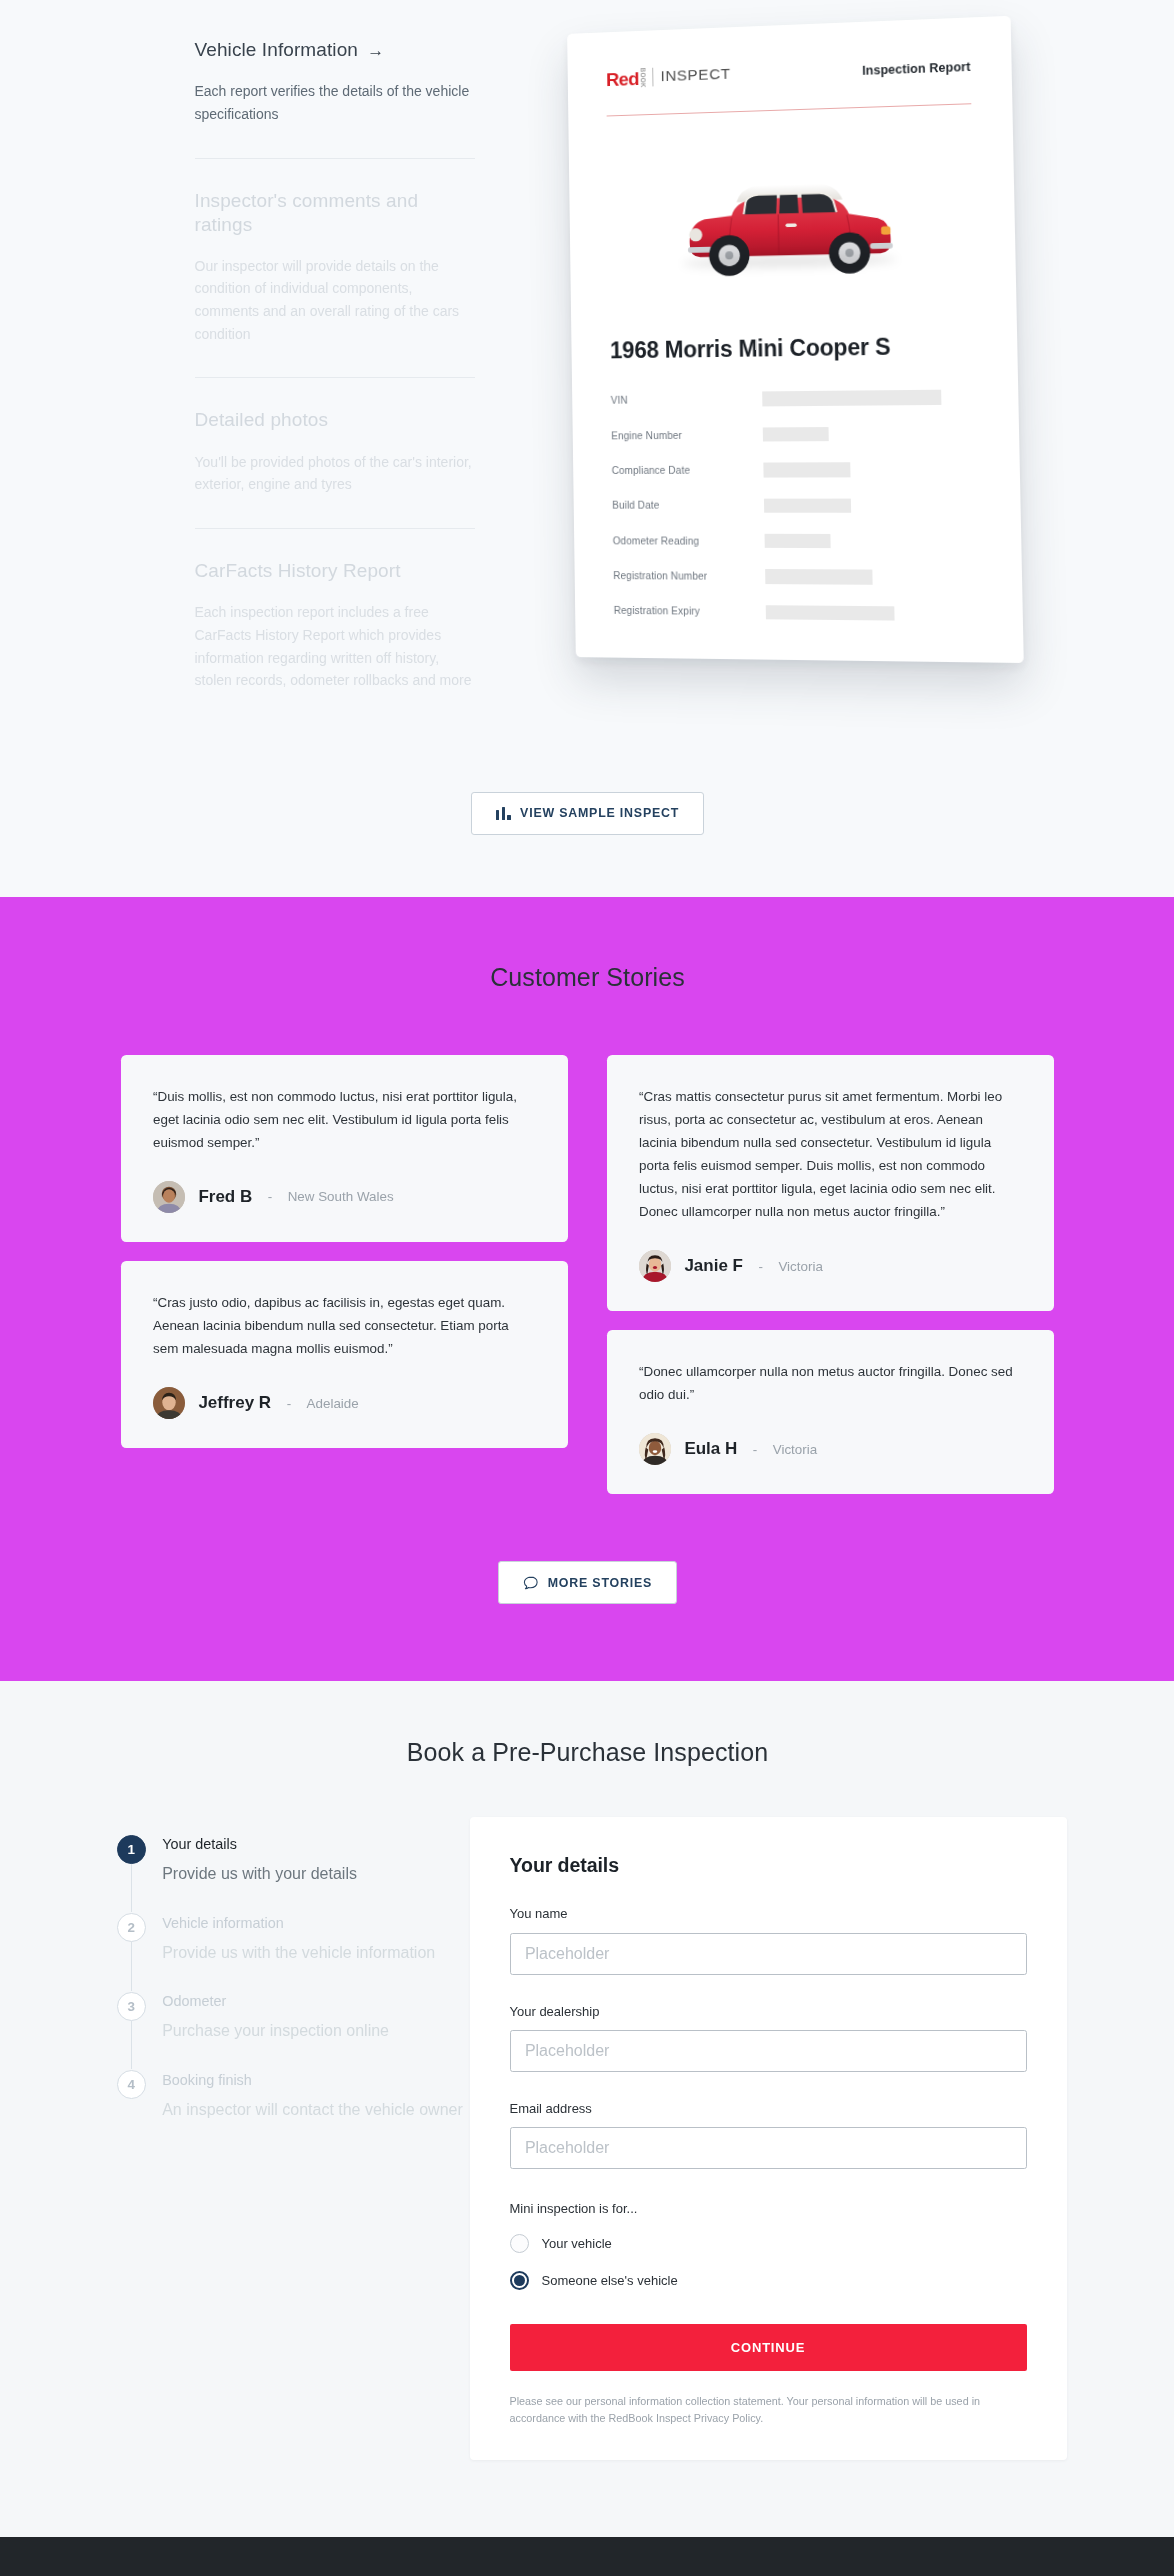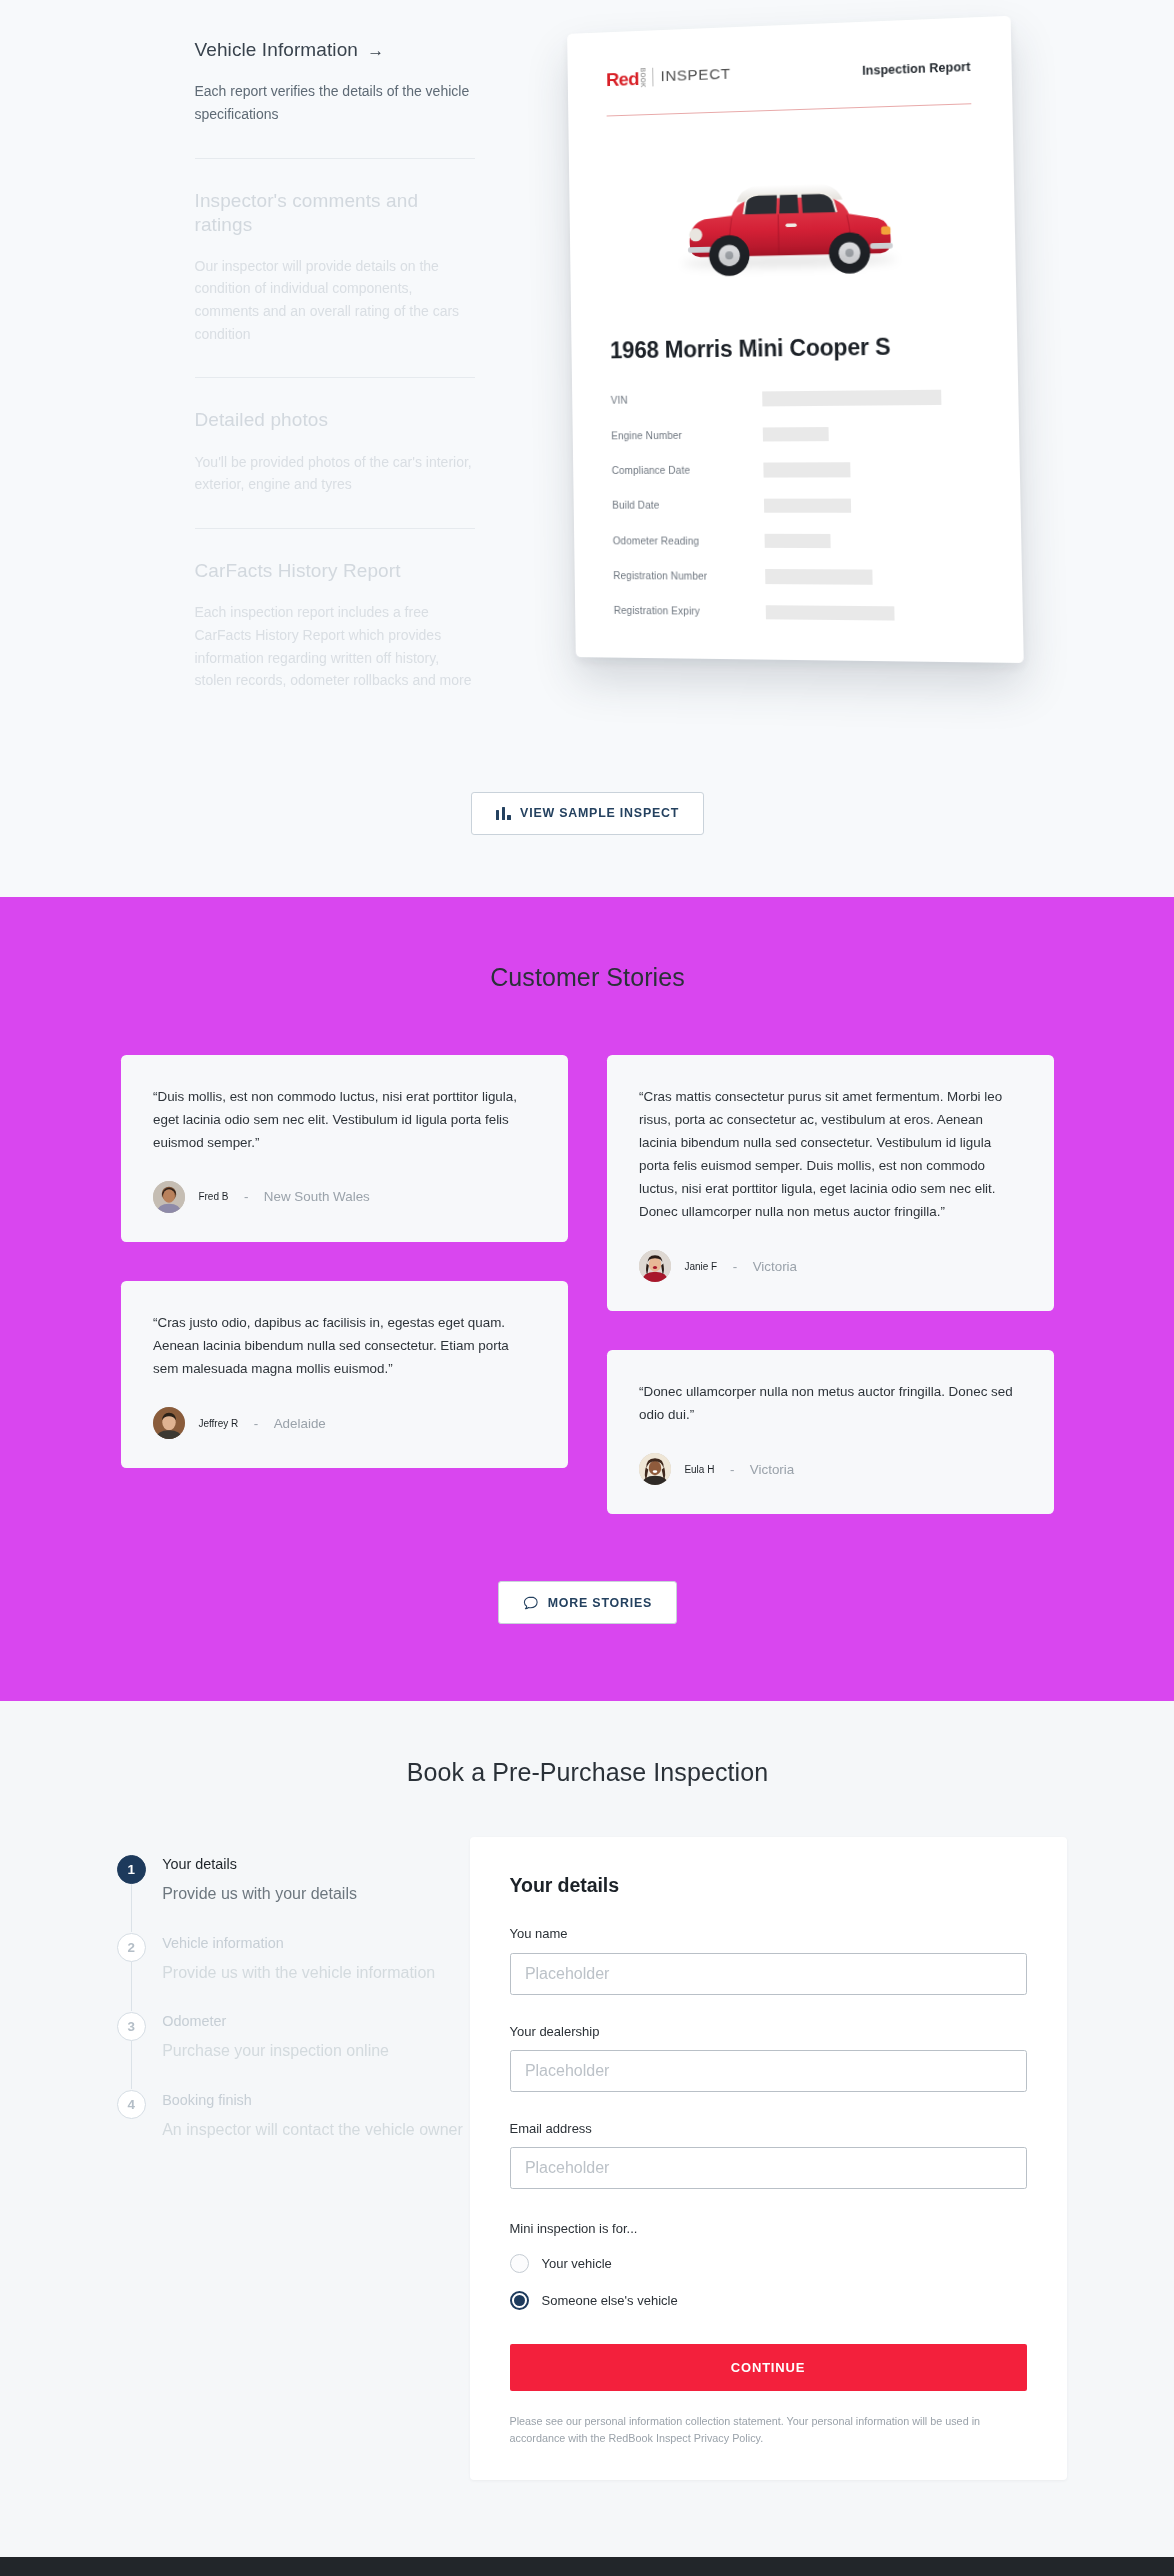--- a/index.html
+++ b/index.html
@@ -169,37 +169,37 @@
   .sec-stories { background: #d946ef; padding: 66px 0 77px; }
   .sec-heading {
     text-align: center;
     font-size: 25px; font-weight: 400; color: #2a3138; letter-spacing: 0.1px;
   }
   .stories-grid {
     display: flex; gap: 39px;
     width: 933px; margin: 63px auto 0;
     align-items: flex-start;
   }
-  .stories-col { flex: 1; display: flex; flex-direction: column; gap: 39px; }
+  .stories-col { flex: 1; display: flex; flex-direction: column; gap: 19px; }
   .stories-col.right { padding-top: 0; }
   .story-card {
     background: #f7f8fa;
     border-radius: 5.2px;
     padding: 30px 32px 29px;
   }
   .story-quote {
     font-size: 13.4px; line-height: 1.72; color: #2e343a; font-weight: 400;
   }
   .story-author { display: flex; align-items: center; gap: 13.4px; margin-top: 27px; }
   .avatar {
     width: 32px; height: 32px; border-radius: 50%;
     flex: 0 0 32px; overflow: hidden;
     background: #cfc9c2;
   }
-  .author-name { font-size: 10px; font-weight: 400; color: #1e2328; }
+  .author-name { font-size: 17px; font-weight: 700; color: #1e2328; }
   .author-sep { font-size: 13.4px; color: #9aa2aa; margin: 0 2.1px; }
   .author-loc { font-size: 13.4px; color: #9aa2aa; font-weight: 400; }
 
   .more-row { display: flex; justify-content: center; margin-top: 67px; }
   .ico-chat {
     width: 15.5px; height: 14.4px; display: block;
   }
 
   
   .sec-book { background: #f5f7f9; padding: 57px 0 77px; }

